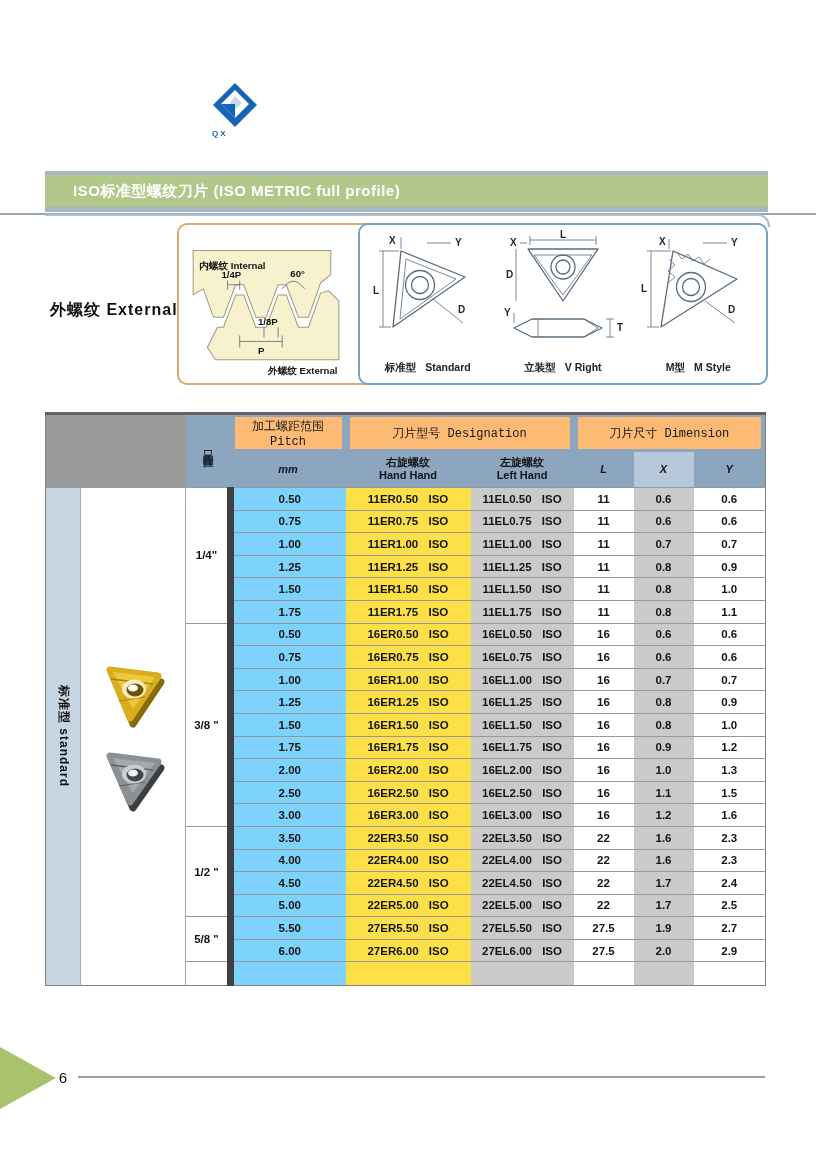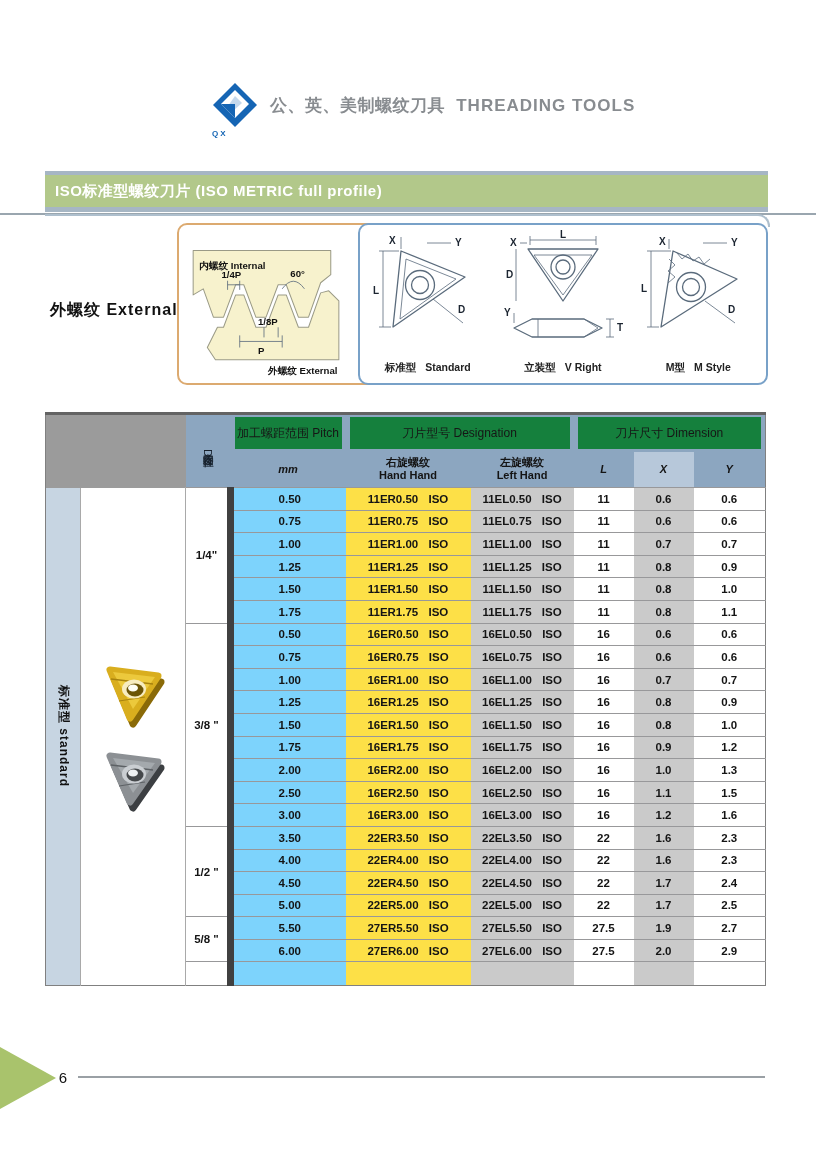--- a/index.html
+++ b/index.html
@@ -13,21 +13,21 @@
   .logo-qx { font-size:8px; font-weight:700; letter-spacing:2px; color:#1565b4; margin-top:-3px; }
   .masthead-title { position:absolute; left:270px; top:14px; font-size:17px; font-weight:700;
     color:#888c90; letter-spacing:0.5px; white-space:nowrap; }
   .masthead-title .en { margin-left:6px; letter-spacing:1px; }
   .masthead-rule { position:absolute; top:133px; left:0; width:816px; height:2px; background:#9aa6af; }
 
   
   .banner { position:absolute; left:45px; top:171px; width:723px; }
   .banner .edge { height:4px; background:#a6b6c4; }
   .banner .body { height:32px; background:#b2c88a; color:#fff; font-size:15px; font-weight:700;
-    line-height:32px; padding-left:10px; letter-spacing:0.5px; }
+    line-height:32px; padding-left:28px; letter-spacing:0.5px; }
   .banner .edge2 { height:5px; background:#a6b6c4; }
   .panel-top { position:absolute; left:45px; top:214px; width:725px; height:13px;
     border-top:2px solid #aebfcd; border-right:2px solid #aebfcd; border-top-right-radius:12px; }
 
   
   .external-label { position:absolute; left:50px; top:300px; font-size:16px; font-weight:700;
     color:#111; letter-spacing:1px; }
   .diagram-box { position:absolute; top:223px; background:#fff; border-radius:10px; }
   .thread-box { left:177px; width:200px; height:162px; border:2px solid #dcaa70; }
   .insert-box { left:358px; width:410px; height:162px; border:2px solid #78a1c8;
@@ -43,22 +43,22 @@
   
   table.spec { position:absolute; left:45px; top:412px; width:720px; border-collapse:collapse;
     table-layout:fixed; border:1px solid #808080; border-top:3px solid #636363; }
   table.spec td { padding:0; text-align:center; vertical-align:middle;
     font-size:11.5px; font-weight:700; color:#141414; }
   .hrow1 td { height:38px; }
   .hrow2 td { height:36px; font-weight:400; color:#1c1c1c; }
   .h-left { background:#9b9b9b; }
   .h-blue { background:#8ca6c0; }
   .h-x    { background:#b7c8da; }
-  .hdr-inset { background:#15803d; margin:2px 4px; height:32px; display:flex; align-items:center;
-    justify-content:center; font-size:12px; font-weight:400; color:#161616; }
+  .hdr-inset { background:#fdba74; margin:2px 4px; height:32px; display:flex; align-items:center;
+    justify-content:center; font-size:12px; font-weight:400; color:#161616;font-family:Liberation Mono, monospace; }
   .hrow2 .two-line { font-size:11px; line-height:1.25; }
   .hrow2 .unit { font-size:11px;font-style:italic; }
   .d-col-header { writing-mode:vertical-rl; margin:0 auto; font-size:11px; line-height:1.15;
     letter-spacing:1px; color:#16202c; font-weight:400; }
   .strip-cell { background:#c7d5e2; border-right:1px solid #a9a9a9; position:relative; }
   .strip-label { position:absolute; top:50%; left:50%; transform:translate(-50%,-50%) rotate(90deg);
     white-space:nowrap; font-size:12px; font-weight:700; color:#111; letter-spacing:1px; }
   .photo-cell { background:#fff; border-right:1px solid #a9a9a9; }
   .photo-stack { display:flex; flex-direction:column; align-items:center; gap:14px; }
   .d-cell { background:#fff; border-top:1px solid #98989a; border-left:1px solid #b5b5b5; }
@@ -82,24 +82,20 @@
 
   <div class="masthead">
     <div class="logo">
       <svg width="46" height="46" viewBox="0 0 46 46">
         <polygon points="23,1 45,23 23,45 1,23" fill="#1565b4"></polygon>
         <polygon points="23,8 37,22 23,36 9,22" fill="#ffffff"></polygon>
         <polygon points="9,22 23,36 23,22" fill="#1565b4"></polygon>
         <polygon points="23,14 30,21 21,29 16,24" fill="#1565b4" opacity="0.25"></polygon>
       </svg>
       <div class="logo-qx">QX</div>
-    </div>
-    <div class="masthead-title">
-      <span class="cn">公、英、美制螺纹刀具</span>
-      <span class="en">THREADING TOOLS</span>
     </div>
     <div class="masthead-rule"></div>
   </div>
 
   <div class="banner">
     <div class="edge"></div>
     <div class="body">ISO标准型螺纹刀片 (ISO METRIC  full profile)</div>
     <div class="edge2"></div>
   </div>
   <div class="panel-top"></div>

